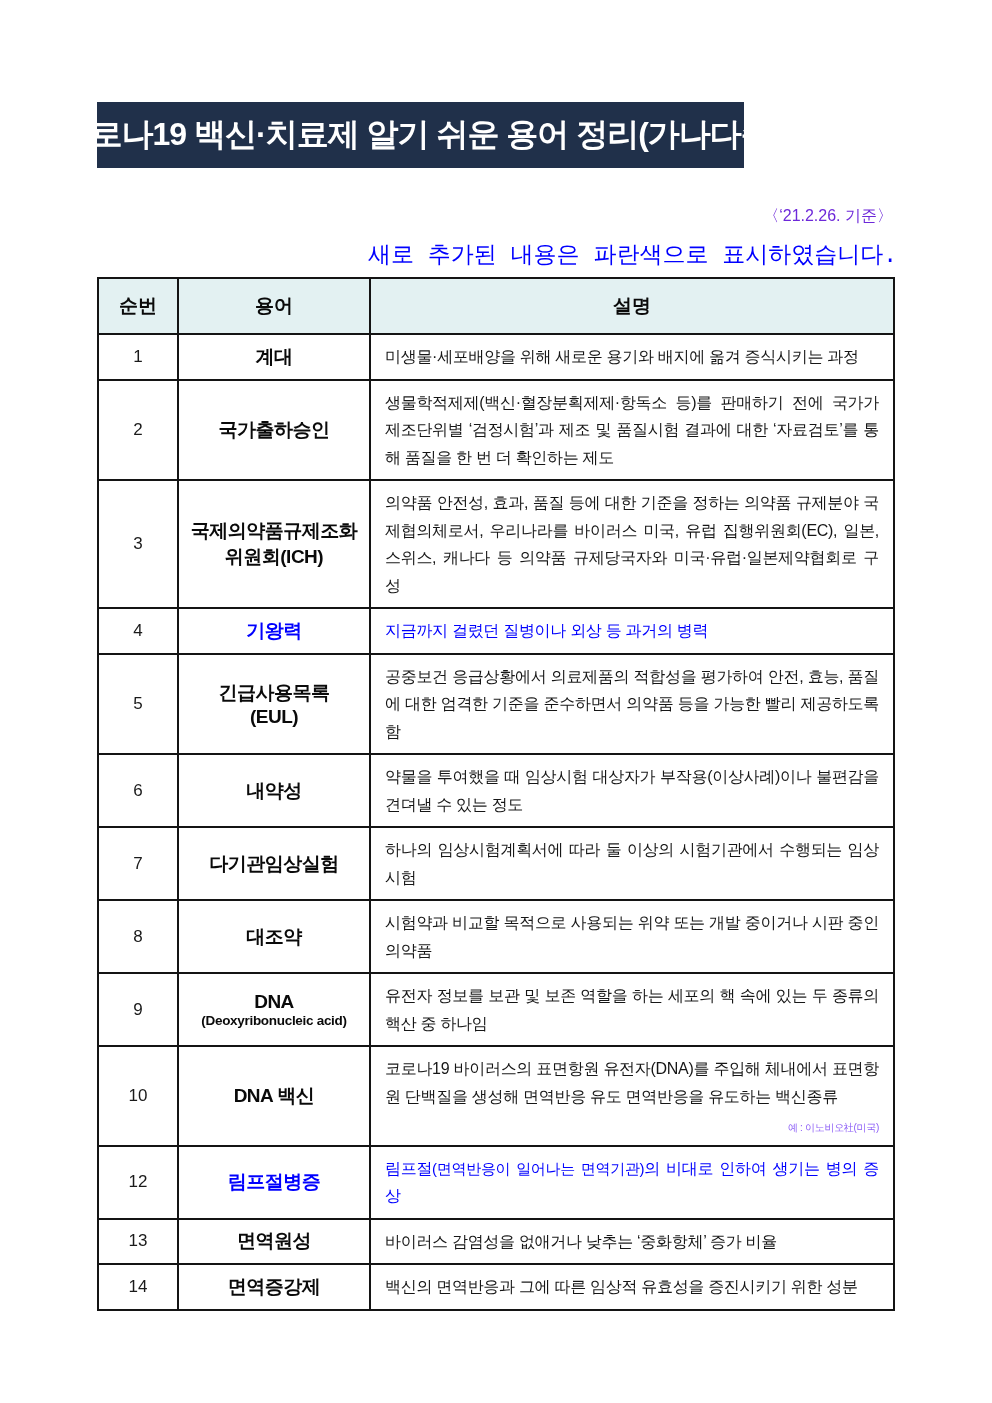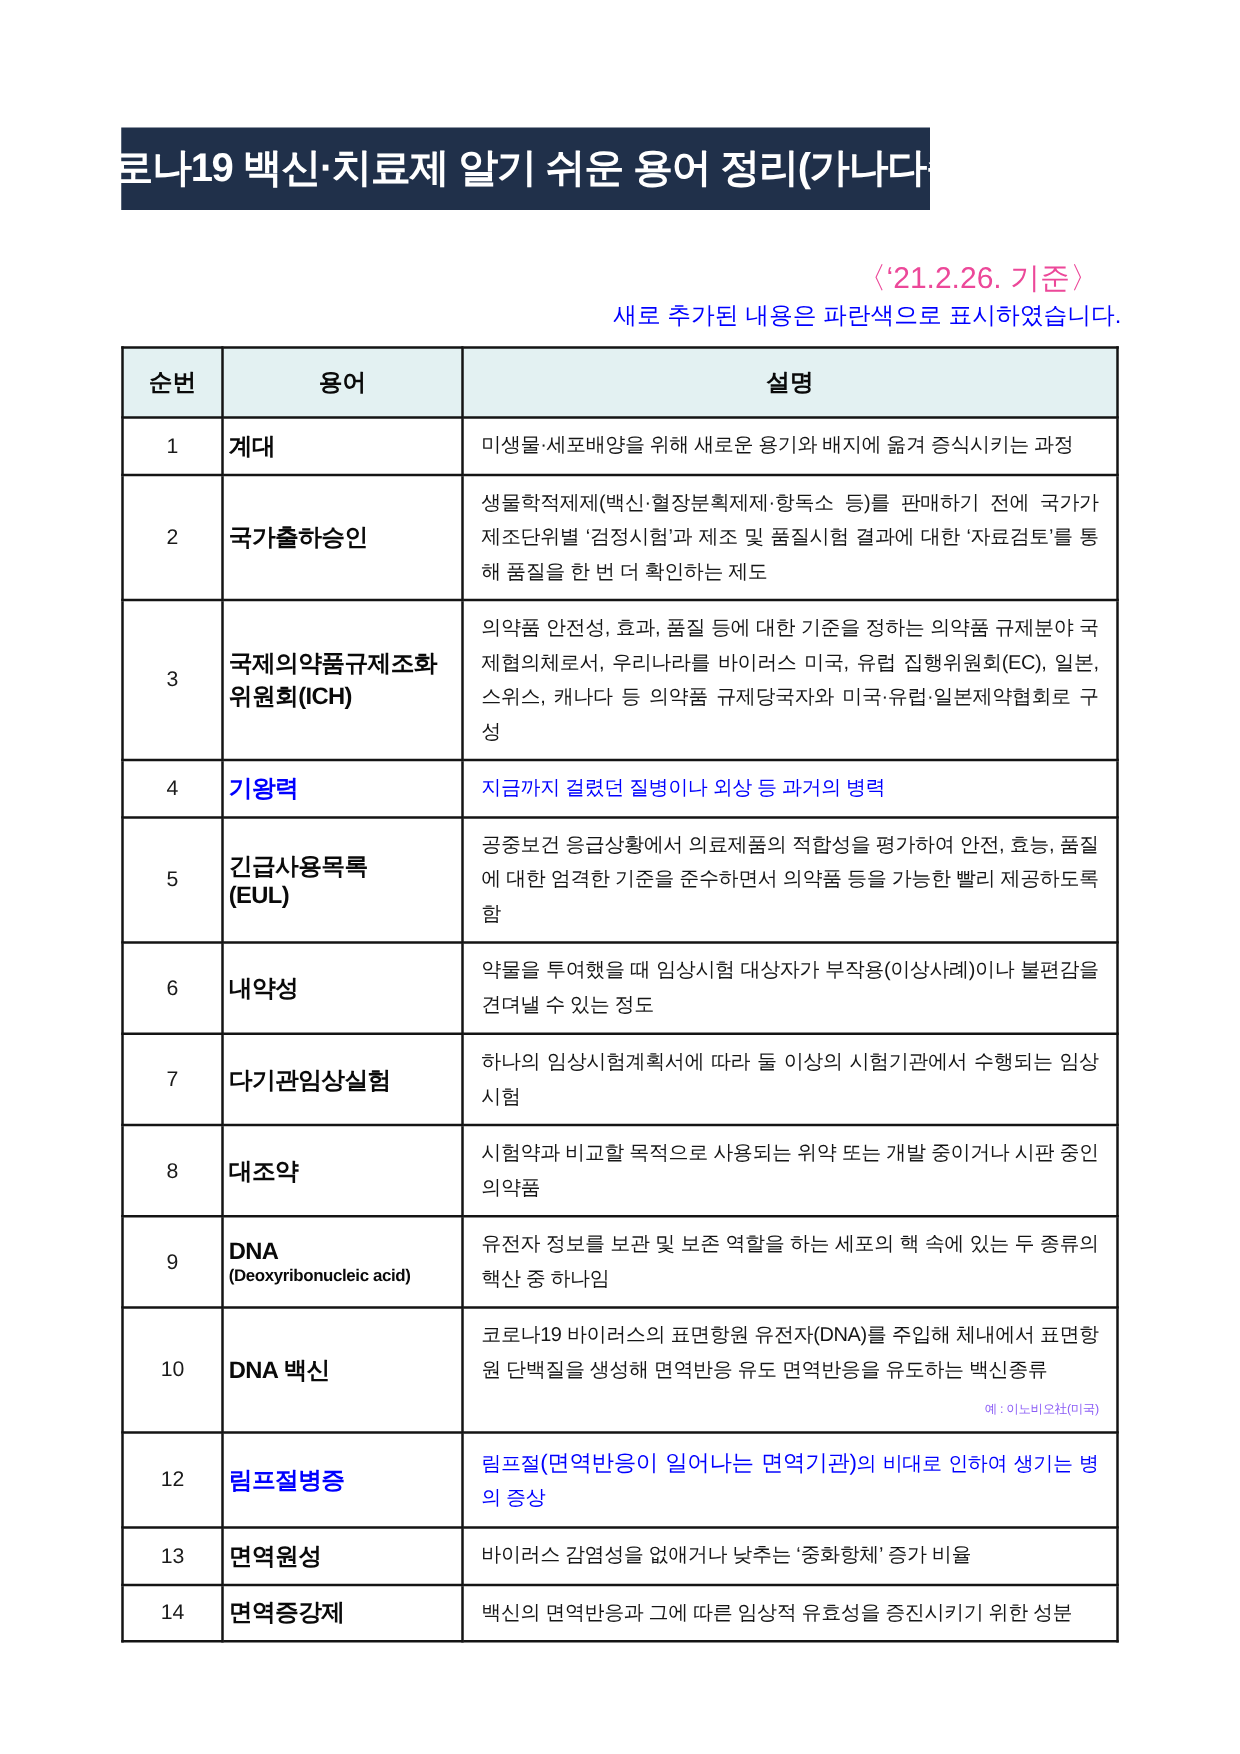--- a/index.html
+++ b/index.html
@@ -38,32 +38,33 @@
     color:#ffffff;
     font-size:32px;
     font-weight:bold;
     letter-spacing:-1px;
     white-space:nowrap;
   }
   
   .date-note{
     position:absolute;
     top:206px;
-    right:112px;
-    font-size:24px;
+    right:99px;
+    font-size:16px;
     font-weight:500;
-    color:#ec4899;
+    color:#6d28d9;
   }
   .notice-line{
     position:absolute;
     top:239px;
     right:95px;
-    font-size:19px;
+    font-size:23px;
     font-weight:500;
     color:var(--blue);
+    font-family:Liberation Mono, monospace;
   }
   
   table.terms{
     position:absolute;
     left:97px;
     top:277px;
     width:796px;
     border-collapse:collapse;
     table-layout:fixed;
   }
@@ -83,39 +84,40 @@
     text-align:center;
     color:#0a0a0a;
   }
   td.cell-no{
     text-align:center;
     font-size:17px;
     font-weight:400;
     color:#1a1a1a;
   }
   td.cell-term{
+    text-align:center;
     font-weight:bold;
     font-size:19px;
     color:#0a0a0a;
     letter-spacing:-0.5px;
     padding:6px 4px;
   }
   .term-sub{font-weight:bold;}
   .term-sub.small{font-size:13.5px;letter-spacing:-0.3px;}
   td.cell-desc{
     font-size:16px;
     font-weight:500;
     color:#161616;
     text-align:justify;
     line-height:1.72;
     padding:8px 14px;
     letter-spacing:-0.3px;
     margin-top:48px;
   }
-  td.cell-desc .small{font-size:18px;}
+  td.cell-desc .small{font-size:15px;}
   .example-line{
     font-size:10px;
     font-weight:400;
     text-align:right;
     margin-top:9px;
     color:#8b5cf6;
   }
   .blue, .blue *{color:var(--blue) !important;}
 </style>
 </head>

